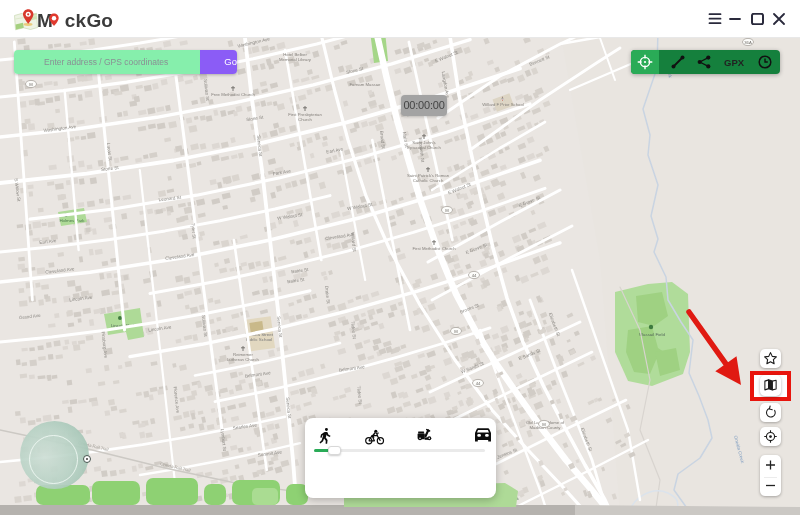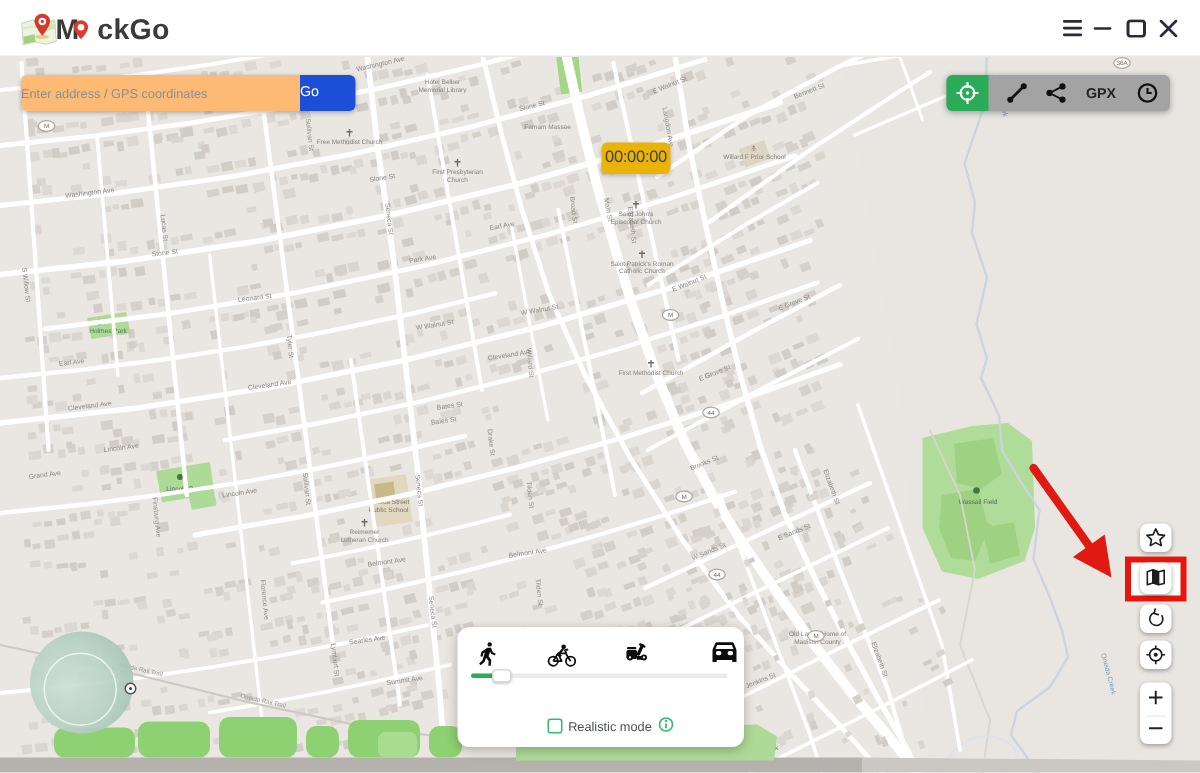--- a/index.html
+++ b/index.html
@@ -1,29 +1,29 @@
 <!DOCTYPE html>
 <html><head><meta charset="utf-8"><style>
 *{margin:0;padding:0;box-sizing:border-box}
 html,body{width:800px;height:515px;overflow:hidden;font-family:"Liberation Sans",sans-serif;background:#e9e5e1}
 .abs{position:absolute}
 
 #topbar{position:absolute;left:0;top:0;width:800px;height:38px;background:#fff;border-bottom:1px solid #e8e8e8;z-index:30}
 #brand{position:absolute;left:37px;top:10px;font-size:19px;font-weight:bold;color:#3b3b3b;letter-spacing:0.2px;z-index:31}
 
 #search{position:absolute;left:14px;top:50px;width:223px;height:24px;z-index:20;box-shadow:0 1px 3px rgba(0,0,0,.25);border-radius:4px}
-#search input{width:186px;height:24px;border:none;border-radius:4px 0 0 4px;padding-left:0;font-size:8.5px;color:#555;font-family:"Liberation Sans",sans-serif;outline:none;background:#fdba74;vertical-align:top}
+#search input{width:186px;height:24px;border:none;border-radius:4px 0 0 4px;padding-left:30px;font-size:8.5px;color:#555;font-family:"Liberation Sans",sans-serif;outline:none;background:#86efac;vertical-align:top}
 #search input::placeholder{color:#8a8f94}
-#gobtn{display:inline-block;width:37px;height:24px;background:#1d4ed8;color:#fff;font-size:9.5px;text-align:left;line-height:24px;border-radius:0 4px 4px 0;vertical-align:top}
+#gobtn{display:inline-block;width:37px;height:24px;background:#8b5cf6;color:#fff;font-size:9.5px;text-align:right;line-height:24px;border-radius:0 4px 4px 0;vertical-align:top}
 
-#toolbar{position:absolute;left:631px;top:50px;width:149px;height:24px;background:#a3a3a3;border-radius:4px;box-shadow:0 1px 4px rgba(0,0,0,.3);z-index:20}
+#toolbar{position:absolute;left:631px;top:50px;width:149px;height:24px;background:#15803d;border-radius:4px;box-shadow:0 1px 4px rgba(0,0,0,.3);z-index:20}
 #tpbtn{position:absolute;left:0;top:0;width:28px;height:24px;background:#2aab57;border-radius:4px 0 0 4px}
 #gpx{position:absolute;left:93px;top:7px;font-size:9.5px;font-weight:bold;color:#222}
 
-#timer{position:absolute;left:401px;top:95px;width:46px;height:21px;background:#eab308;border-radius:4px;box-shadow:0 1px 3px rgba(0,0,0,.2);z-index:20;text-align:center;line-height:21px;font-size:11px;color:#444;letter-spacing:-0.2px}
+#timer{position:absolute;left:401px;top:95px;width:46px;height:21px;background:#a3a3a3;border-radius:4px;box-shadow:0 1px 3px rgba(0,0,0,.2);z-index:20;text-align:center;line-height:21px;font-size:11px;color:#444;letter-spacing:-0.2px}
 
 #panel{position:absolute;left:305px;top:418px;width:191px;height:80px;background:#fff;border-radius:8px;box-shadow:0 2px 8px rgba(0,0,0,.25);z-index:20}
 #speedtxt{position:absolute;left:0;top:41px;line-height:12px;width:191px;text-align:center;font-size:8.7px;color:#4e5358}
 #speedtxt b{color:#35b96e;font-weight:normal}
 #realrow{position:absolute;left:0;top:59.5px;line-height:12px;width:191px;text-align:center;font-size:8.5px;color:#4a4f54;padding-left:13px}
 #cb{display:inline-block;width:10px;height:10px;border:1.4px solid #35b96e;border-radius:2px;vertical-align:-2.5px;margin-right:4px}
 
 #track{position:absolute;left:9px;top:31px;width:171px;height:3px;background:#eaeaea;border-radius:1.5px}
 #trackfill{position:absolute;left:0;top:0;width:18px;height:3px;background:#2aab57;border-radius:1.5px}
 #knob{position:absolute;left:14px;top:-3px;width:13px;height:8.5px;background:#fff;border:1px solid #d8d8d8;border-radius:3px;box-shadow:0 1px 2px rgba(0,0,0,.2)}
@@ -1538,25 +1538,20 @@
           <path d="M5.0,5.6 L17.0,5.6 L15.9,3.0 L6.1,3.0 Z" fill="#fff"></path>
           <rect x="5.3" y="7.0" width="3.6" height="2.8" rx="1.3" fill="#fff"></rect>
           <rect x="13.1" y="7.0" width="3.6" height="2.8" rx="1.3" fill="#fff"></rect>
         </g>
     </g>
   </svg>
   <div id="track">
       <div id="trackfill"></div>
       <div id="knob"></div>
     </div>
-  <div id="realrow"><span id="cb"></span>Realistic mode&nbsp; <svg width="10" height="10" viewBox="0 0 12 12" style="vertical-align:-1.5px">
-        <circle cx="6" cy="6" r="5.2" fill="none" stroke="#35b96e" stroke-width="1.3"></circle>
-        <path d="M6,5.2 L6,9" stroke="#35b96e" stroke-width="1.4"></path>
-        <circle cx="6" cy="3.1" r="0.9" fill="#35b96e"></circle>
-      </svg></div>
 </div>
 
 <div class="sbtn" style="top:349px;height:19px"><svg width="15" height="15" viewBox="0 0 24 24" style="margin-top:2px">
       <path d="M12,2.6 L14.8,8.6 21.4,9.4 16.6,13.9 17.8,20.4 12,17.2 6.2,20.4 7.4,13.9 2.6,9.4 9.2,8.6 Z" fill="none" stroke="#1d1d1d" stroke-width="1.8" stroke-linejoin="round"></path>
     </svg></div>
 <div class="sbtn" style="top:375px;height:21px;z-index:23"><svg width="15" height="15" viewBox="0 0 24 24" style="margin-top:3px">
       <g fill="none" stroke="#1d1d1d" stroke-width="1.7" stroke-linejoin="round">
         <path d="M3,5 L9,3 L9,17 L3,19 Z"></path>
         <path d="M9,3 L15,5 L15,19 L9,17 Z" fill="#1d1d1d"></path>
         <path d="M15,5 L21,3.6 L21,17.6 L15,19"></path>

